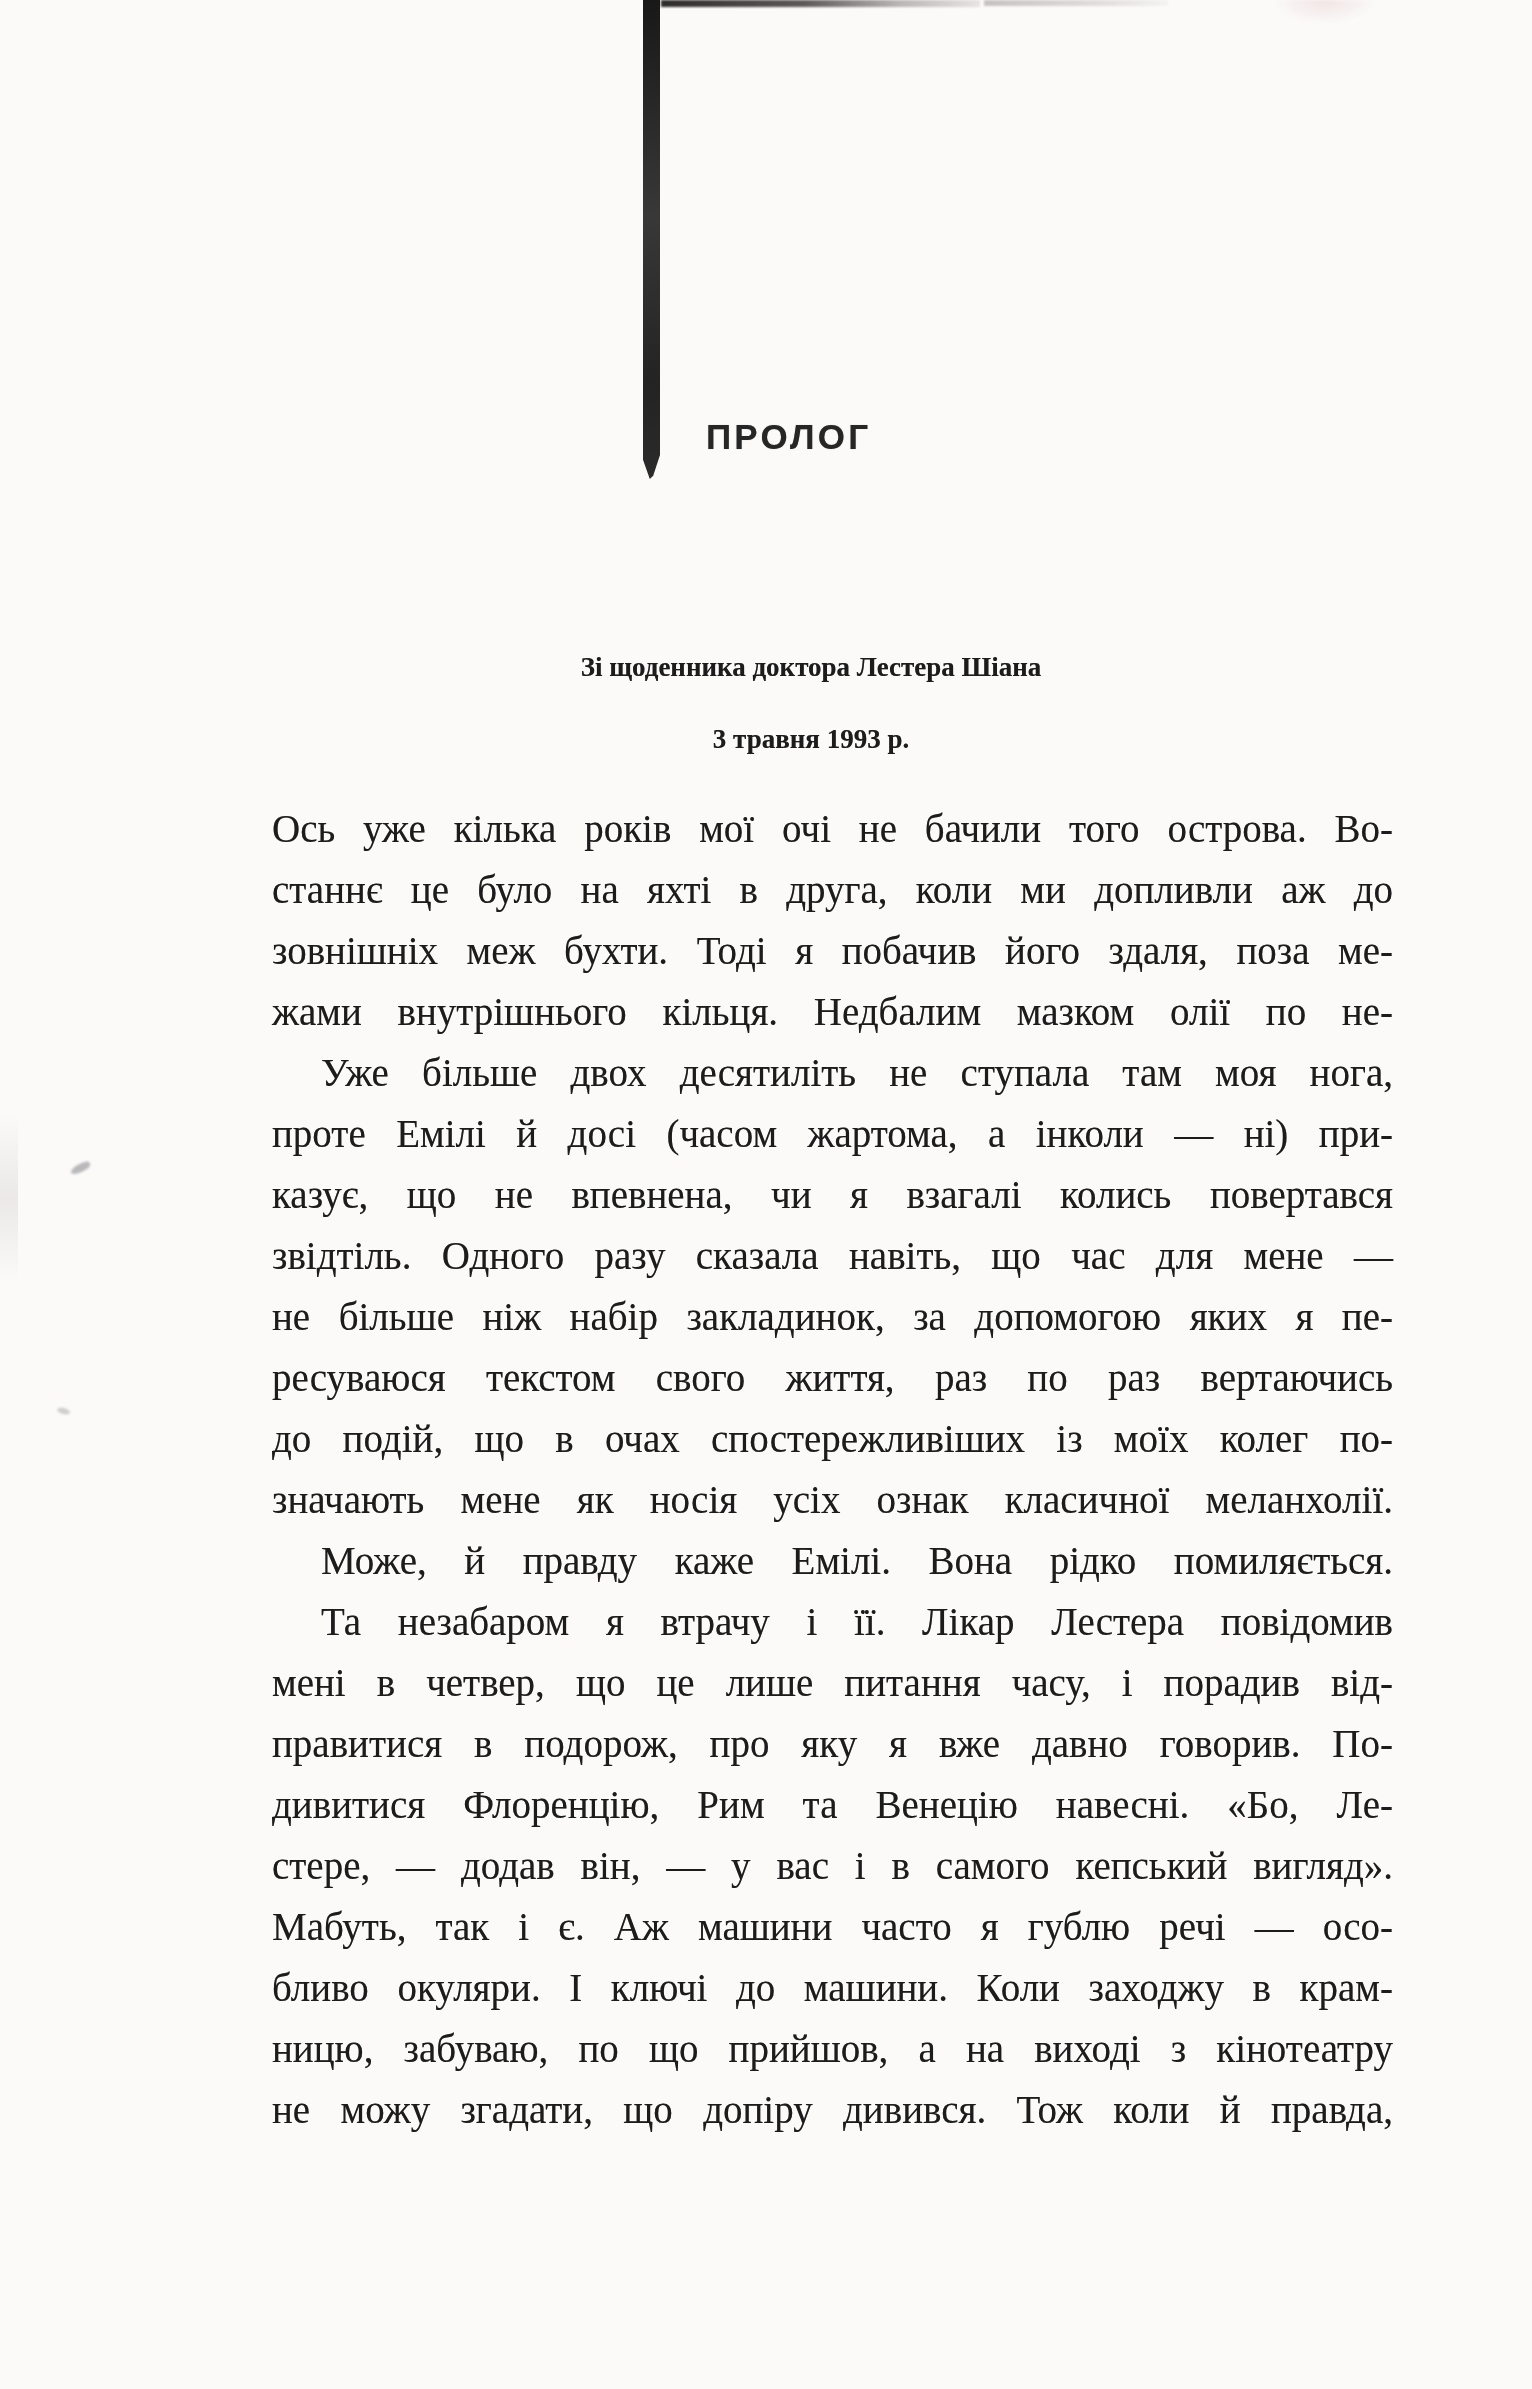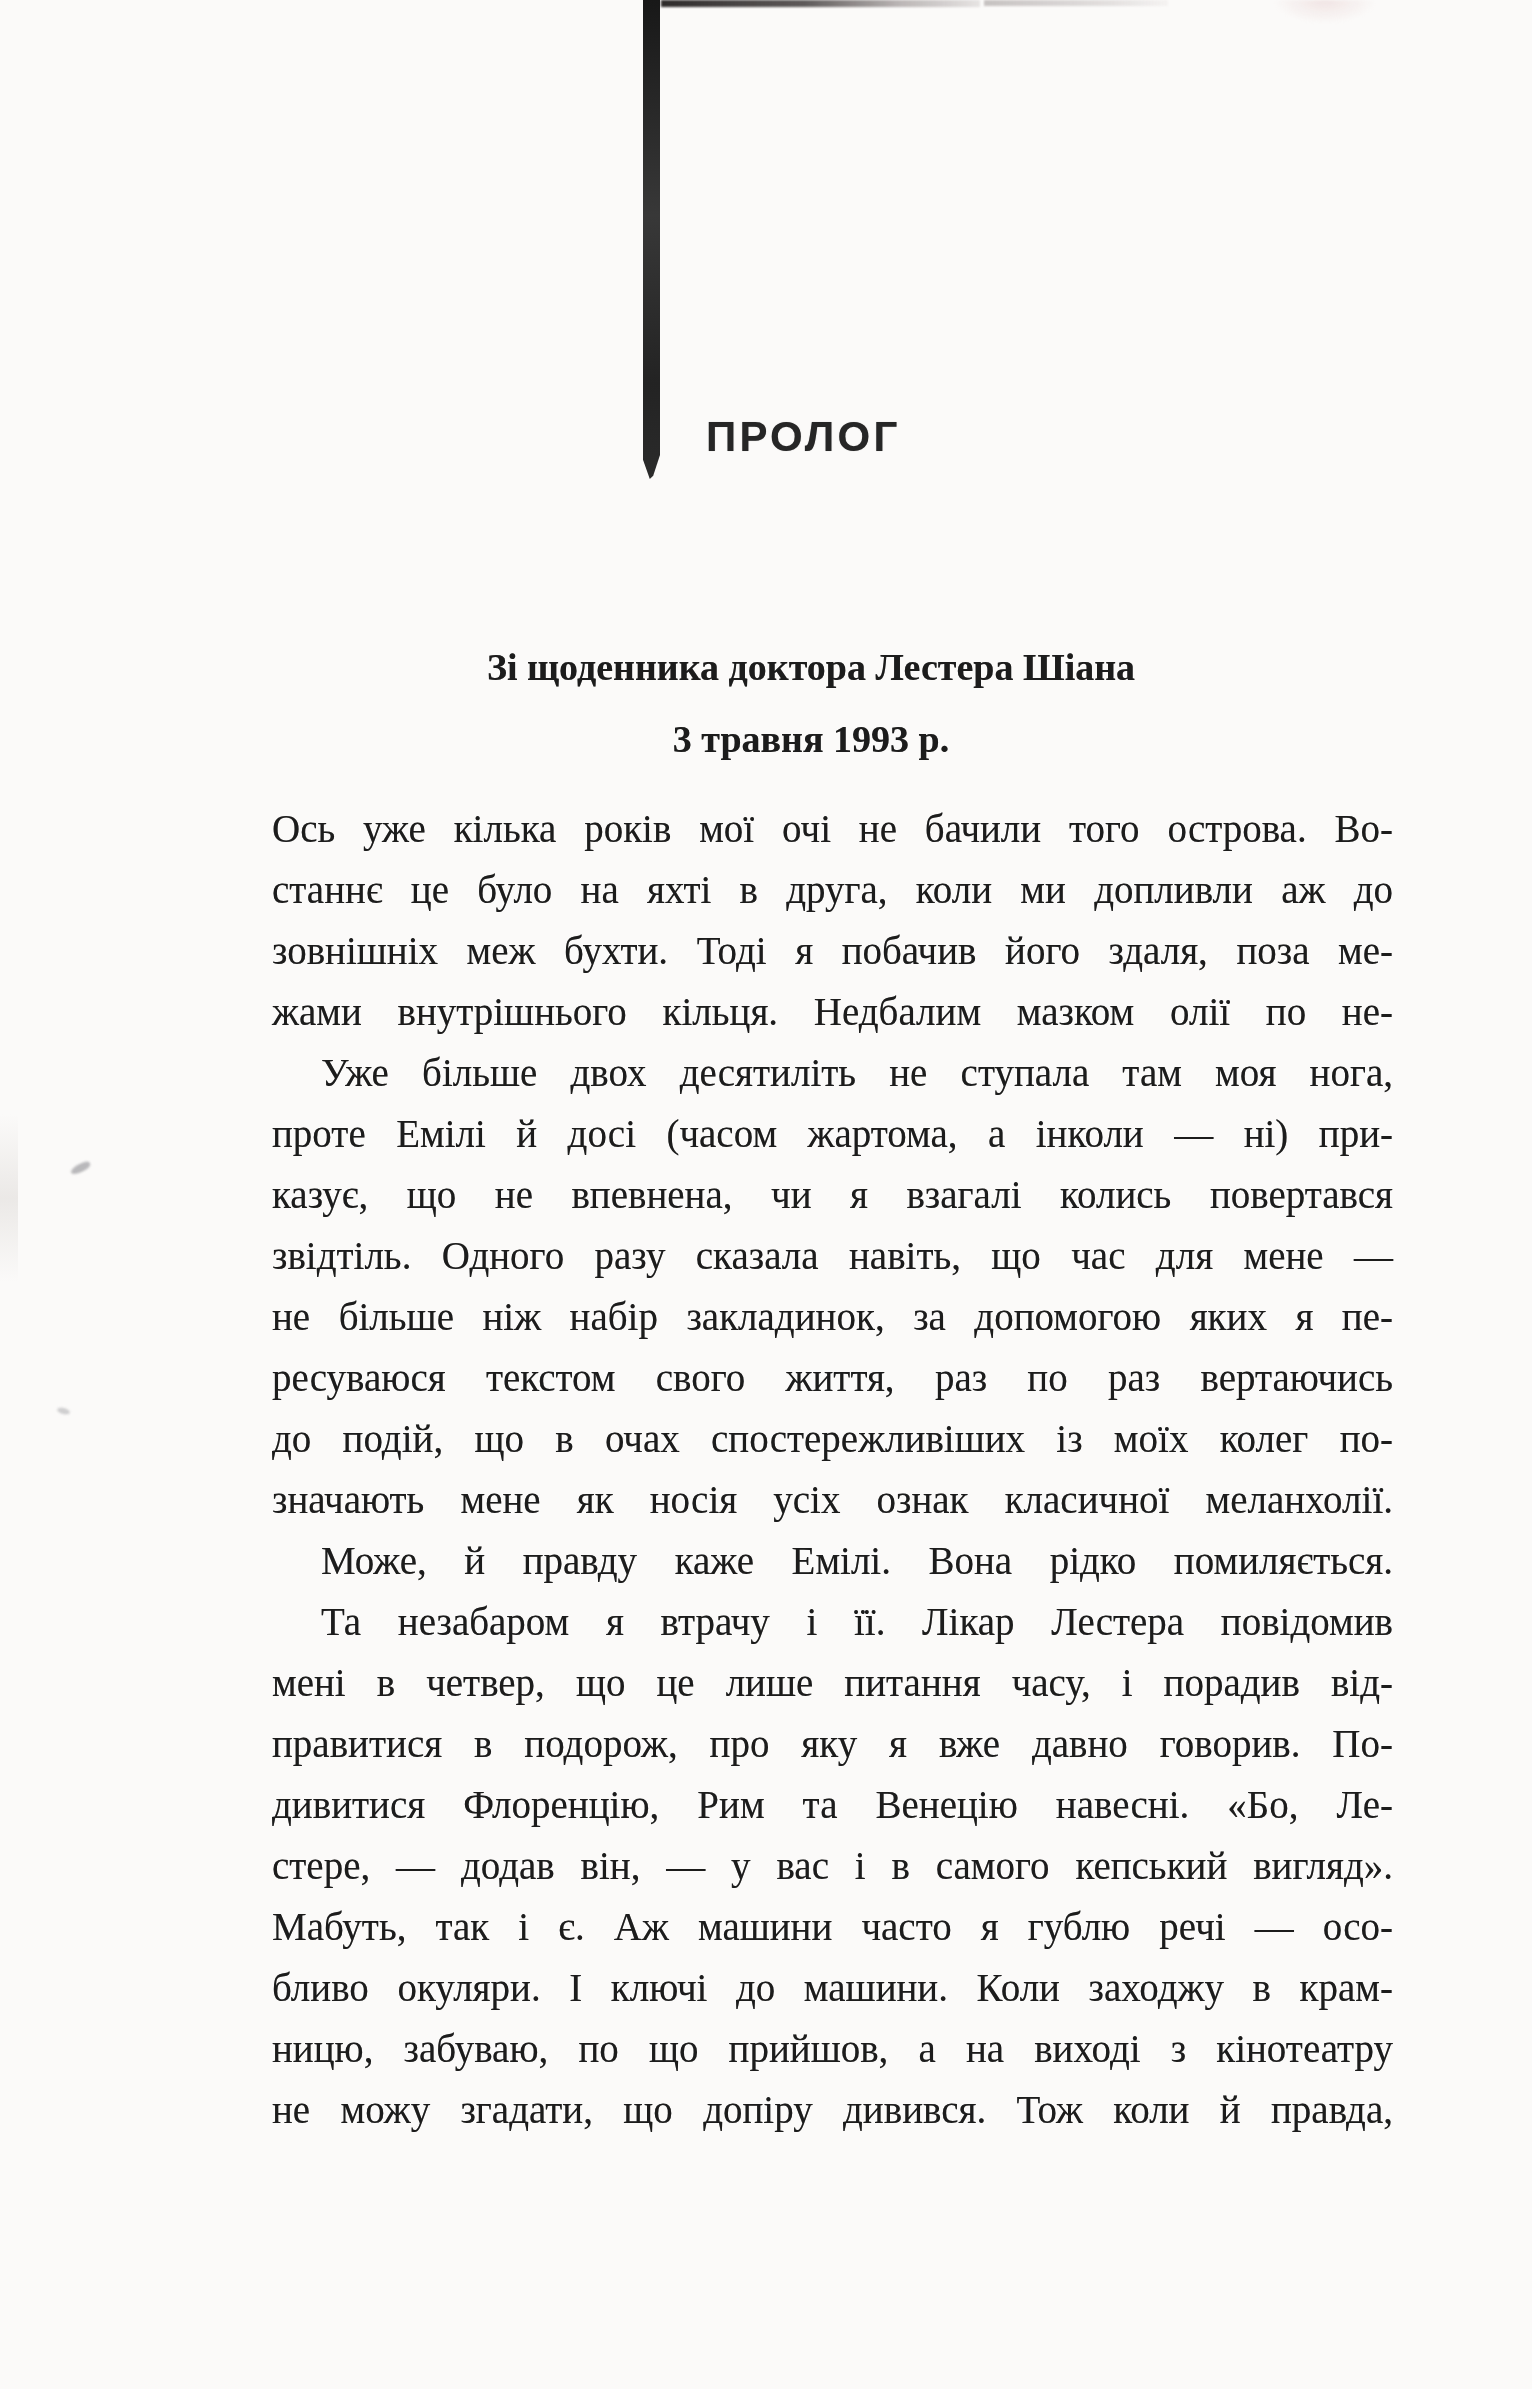--- a/index.html
+++ b/index.html
@@ -24,35 +24,35 @@
     clip-path: polygon(0 0, 100% 0, 100% 95%, 60% 99.3%, 40% 100%, 0 96%);
     filter: blur(0.4px);
   }
 
   .heading {
     position: absolute;
     left: 706px;
     top: 410px;
     font-family: "Liberation Sans", sans-serif;
     font-weight: 700;
-    font-size: 42px;
+    font-size: 35px;
     line-height: 53px;
     letter-spacing: 3.2px;
     color: #262626;
     text-shadow: 0 0 0.8px rgba(30,30,30,0.4);
   }
 
   .subtitle {
     position: absolute;
     left: 229px;
     top: 631px;
     width: 1164px;
     text-align: center;
     font-weight: bold;
-    font-size: 38px;
+    font-size: 27px;
     line-height: 72px;
     color: var(--ink, #1c1c1c);
     text-shadow: 0 0 0.6px rgba(20,20,20,0.45);
   }
 
   .body-text {
     position: absolute;
     left: 229px;
     top: 798px;
     width: 1164px;

